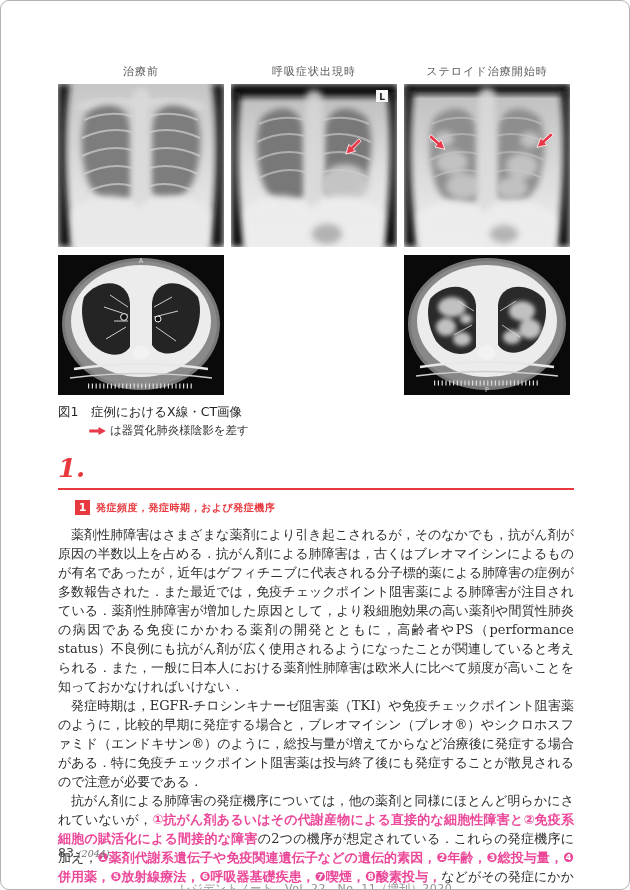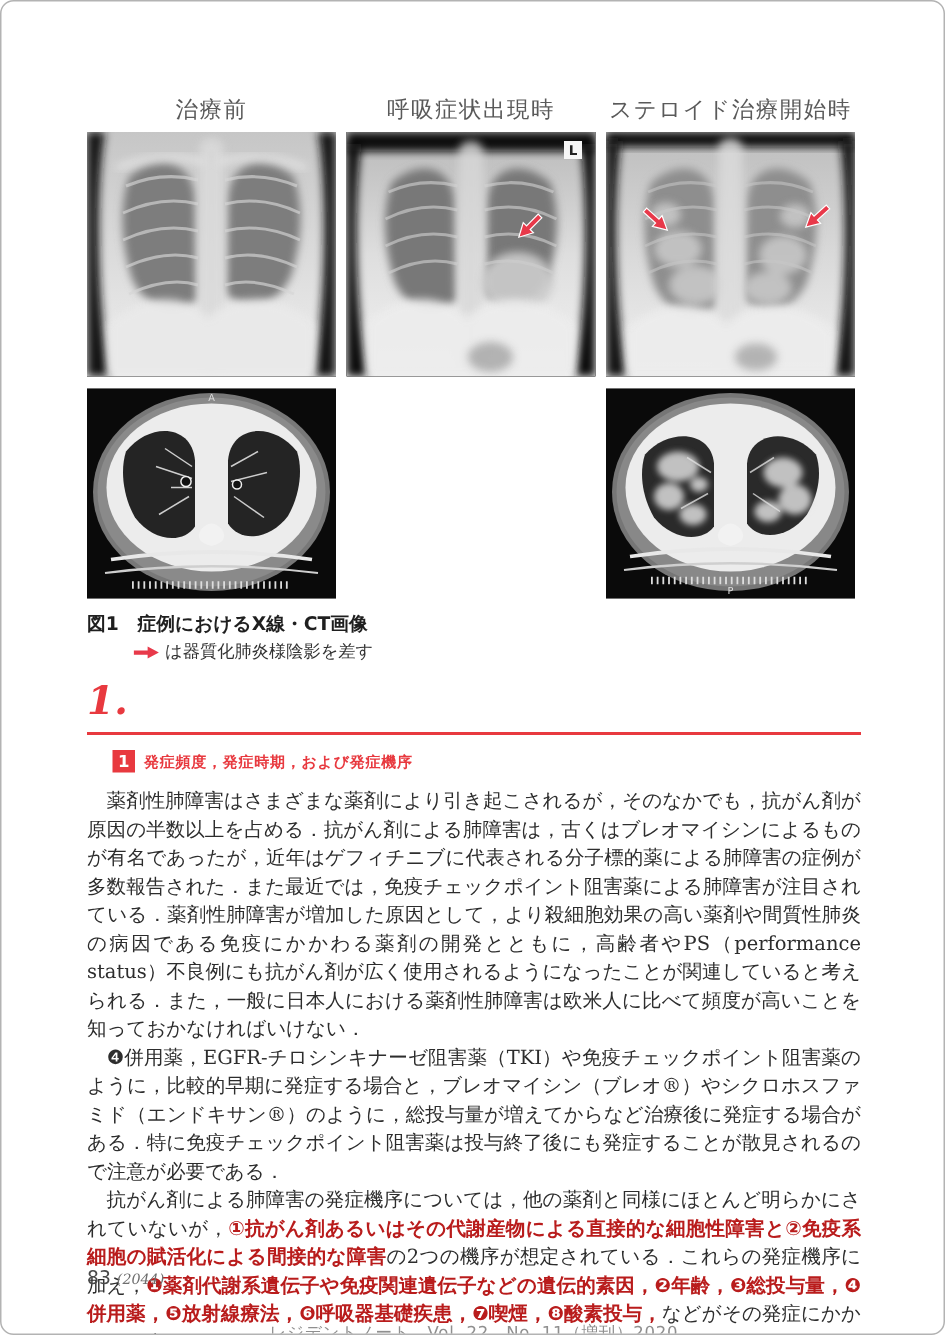--- a/index.html
+++ b/index.html
@@ -11,32 +11,32 @@
     width: 630px; height: 890px;
     background: #ffffff;
     border: 1px solid #b3b3b3;
     border-radius: 9px;
     overflow: hidden;
   }
 
   
   .figure-block { position:absolute; left:57px; top:63px; width:512px; }
   .fig-labels { display:flex; gap:7px; margin-bottom:5px; }
-  .fig-label { width:166px; text-align:center; font-size:15px; color:#5a5a5a;
+  .fig-label { width:166px; text-align:center; font-size:11px; color:#5a5a5a;
                font-family:"DejaVu Sans","Liberation Sans",sans-serif; letter-spacing:1px; }
   .xray-row, .ct-row { display:flex; gap:7px; }
   .ct-row { margin-top:8px; }
   .img-box { width:166px; overflow:hidden; background:#000; }
   .xray-box { height:163px; }
   .ct-box { height:140px; }
   .ct-spacer { width:166px; height:1px; background:transparent; }
   .img-box svg { display:block; width:100%; height:100%; }
 
   .fig-caption { margin-top:9px; font-family:"DejaVu Sans","Liberation Sans",sans-serif; }
-  .fig-caption-title { font-size:12.5px; font-weight:bold; color:#1f1f1f; }
+  .fig-caption-title { font-size:12.5px; font-weight:normal; color:#1f1f1f; }
   .fig-caption-note { margin-top:2px; margin-left:30px; font-size:11.5px; color:#333;
                       display:flex; align-items:center; gap:2px; }
   .fig-caption-note svg { display:block; }
 
   
   .section-heading { position:absolute; left:57px; top:454px; width:516px;
                      border-bottom:2px solid var(--accent); padding-bottom:7px;
                      display:flex; align-items:baseline; gap:10px; }
   .section-number { color:var(--accent); font-family:"DejaVu Serif","Liberation Serif",serif;
                     font-style:italic; font-weight:bold; font-size:26px; line-height:26px; }
@@ -49,21 +49,21 @@
                       font-size:11px; font-weight:bold; display:flex; align-items:center;
                       justify-content:center; font-family:"DejaVu Sans","Liberation Sans",sans-serif; }
   .subsection-title { color:var(--accent); font-weight:bold; font-size:10px;
                       font-family:"DejaVu Sans","Liberation Sans",sans-serif; letter-spacing:0.5px; }
 
   
   .body-text { position:absolute; left:57px; top:524px; width:516px;
                font-family:"DejaVu Serif","Liberation Serif",serif;
                font-size:13px; line-height:19px; color:#2d2d2d; text-align:justify; }
   .body-text p { margin:0; }
-  .seg-bold { font-family:"DejaVu Sans","Liberation Sans",sans-serif; font-weight:bold; color:#b91c1c; }
+  .seg-bold { font-family:"DejaVu Sans","Liberation Sans",sans-serif; font-weight:bold; color:#ec4899; }
 
   
   .page-footer { position:absolute; left:57px; top:842px; width:516px; height:20px; }
   .footer-page-number { font-size:12.5px; color:#4a4a4a; font-family:"DejaVu Sans","Liberation Sans",sans-serif; }
   .footer-page-number-alt { font-size:9.5px; font-style:italic; color:#6e6e6e;
                             font-family:"DejaVu Serif","Liberation Serif",serif; margin-left:4px; }
   .footer-journal { position:absolute; left:0; right:0; top:2px; text-align:center;
                     font-size:11px; color:#8f8f8f;
                     font-family:"DejaVu Sans","Liberation Sans",sans-serif; letter-spacing:0.5px;margin-top:36px; }
 </style>
@@ -290,21 +290,21 @@
     <span class="section-number">1.</span>
   </div>
 
   <div class="subsection-heading">
     <span class="subsection-badge">1</span>
     <span class="subsection-title">発症頻度，発症時期，および発症機序</span>
   </div>
 
   <div class="body-text">
     <p>　薬剤性肺障害はさまざまな薬剤により引き起こされるが，そのなかでも，抗がん剤が原因の半数以上を占める．抗がん剤による肺障害は，古くはブレオマイシンによるものが有名であったが，近年はゲフィチニブに代表される分子標的薬による肺障害の症例が多数報告された．また最近では，免疫チェックポイント阻害薬による肺障害が注目されている．薬剤性肺障害が増加した原因として，より殺細胞効果の高い薬剤や間質性肺炎の病因である免疫にかかわる薬剤の開発とともに，高齢者やPS（performance status）不良例にも抗がん剤が広く使用されるようになったことが関連していると考えられる．また，一般に日本人における薬剤性肺障害は欧米人に比べて頻度が高いことを知っておかなければいけない．</p>
-    <p>　❹併用薬，EGFR-チロシンキナーゼ阻害薬（TKI）や免疫チェックポイント阻害薬のように，比較的早期に発症する場合と，ブレオマイシン（ブレオ®）やシクロホスファミド（エンドキサン®）のように，総投与量が増えてからなど治療後に発症する場合がある．特に免疫チェックポイント阻害薬は投与終了後にも発症することが散見されるので注意が必要である．</p>
+    <p>　発症時期は，EGFR-チロシンキナーゼ阻害薬（TKI）や免疫チェックポイント阻害薬のように，比較的早期に発症する場合と，ブレオマイシン（ブレオ®）やシクロホスファミド（エンドキサン®）のように，総投与量が増えてからなど治療後に発症する場合がある．特に免疫チェックポイント阻害薬は投与終了後にも発症することが散見されるので注意が必要である．</p>
     <p><span>　抗がん剤による肺障害の発症機序については，他の薬剤と同様にほとんど明らかにされていないが，</span><span class="seg-bold">①抗がん剤あるいはその代謝産物による直接的な細胞性障害と②免疫系細胞の賦活化による間接的な障害</span><span>の2つの機序が想定されている．これらの発症機序に加え，</span><span class="seg-bold">❶薬剤代謝系遺伝子や免疫関連遺伝子などの遺伝的素因，❷年齢，❸総投与量，❹併用薬，❺放射線療法，❻呼吸器基礎疾患，❼喫煙，❽酸素投与，</span><span>などがその発症にかかわると考えられている．</span></p>
   </div>
 
   <div class="page-footer">
     <span class="footer-page-number">83</span><span class="footer-page-number-alt">(2044)</span>
     <div class="footer-journal">レジデントノート　Vol. 22　No. 11（増刊）2020</div>
   </div>
 
 </div>
 

